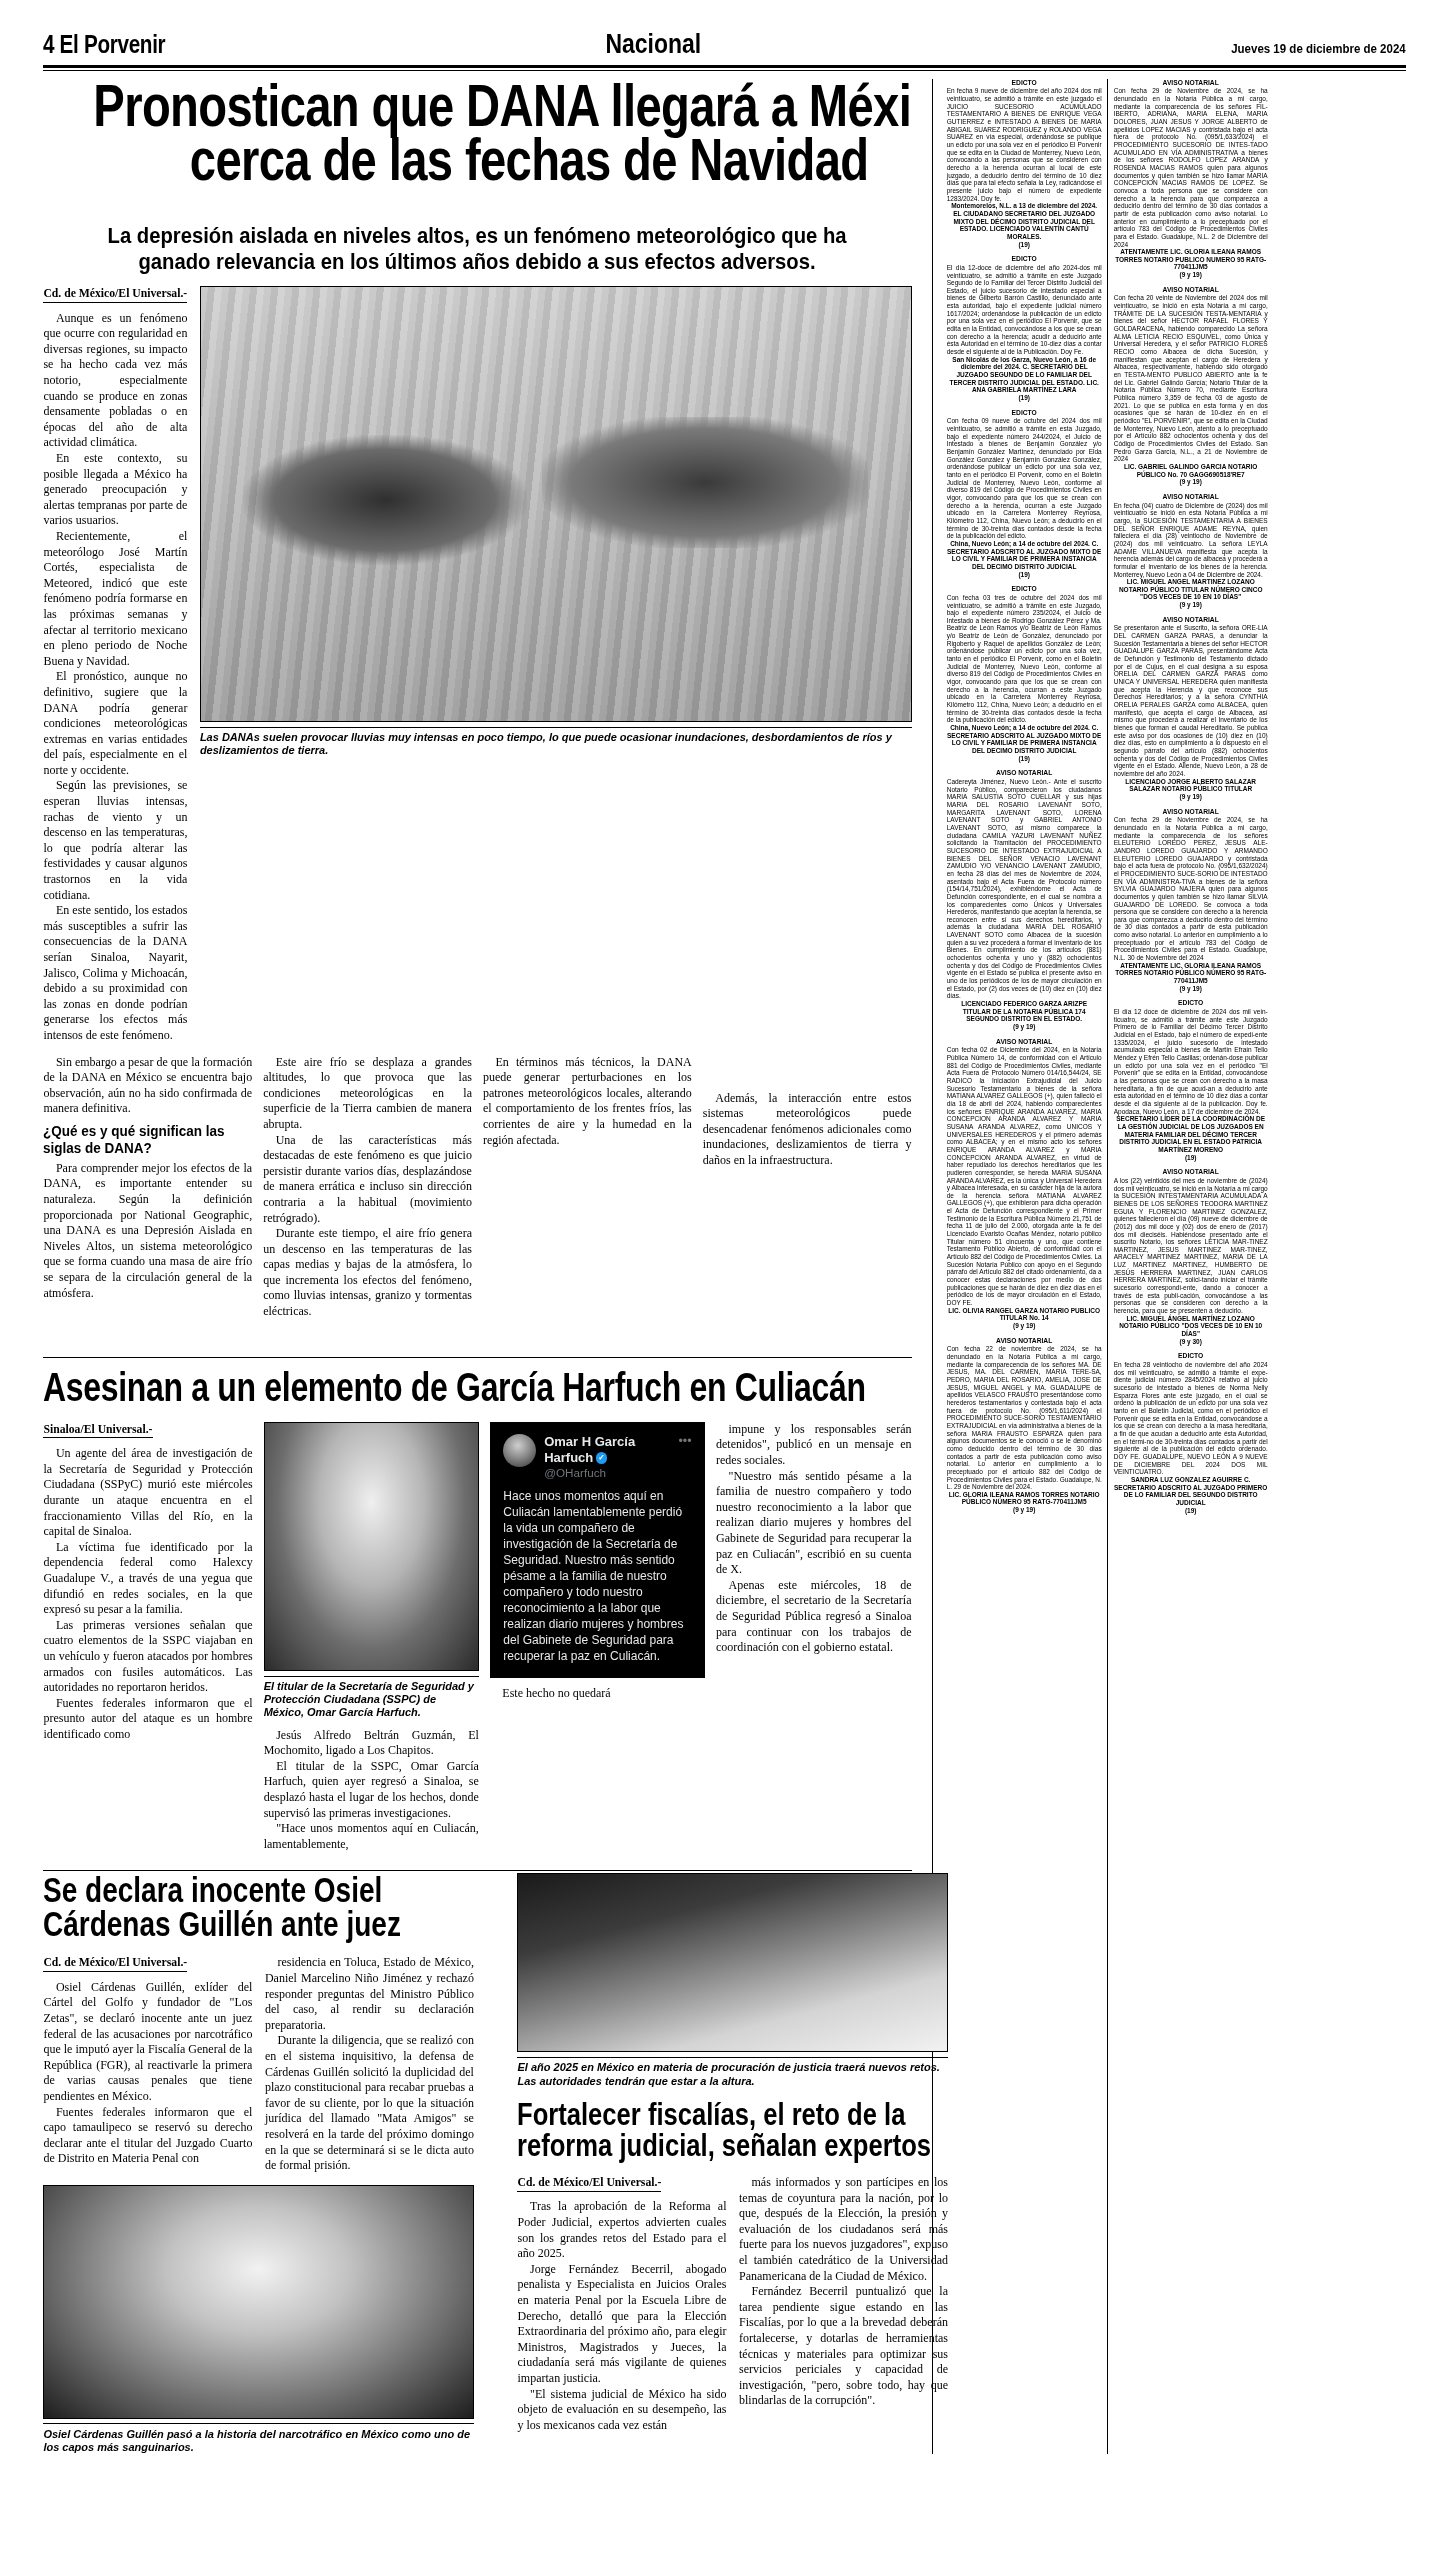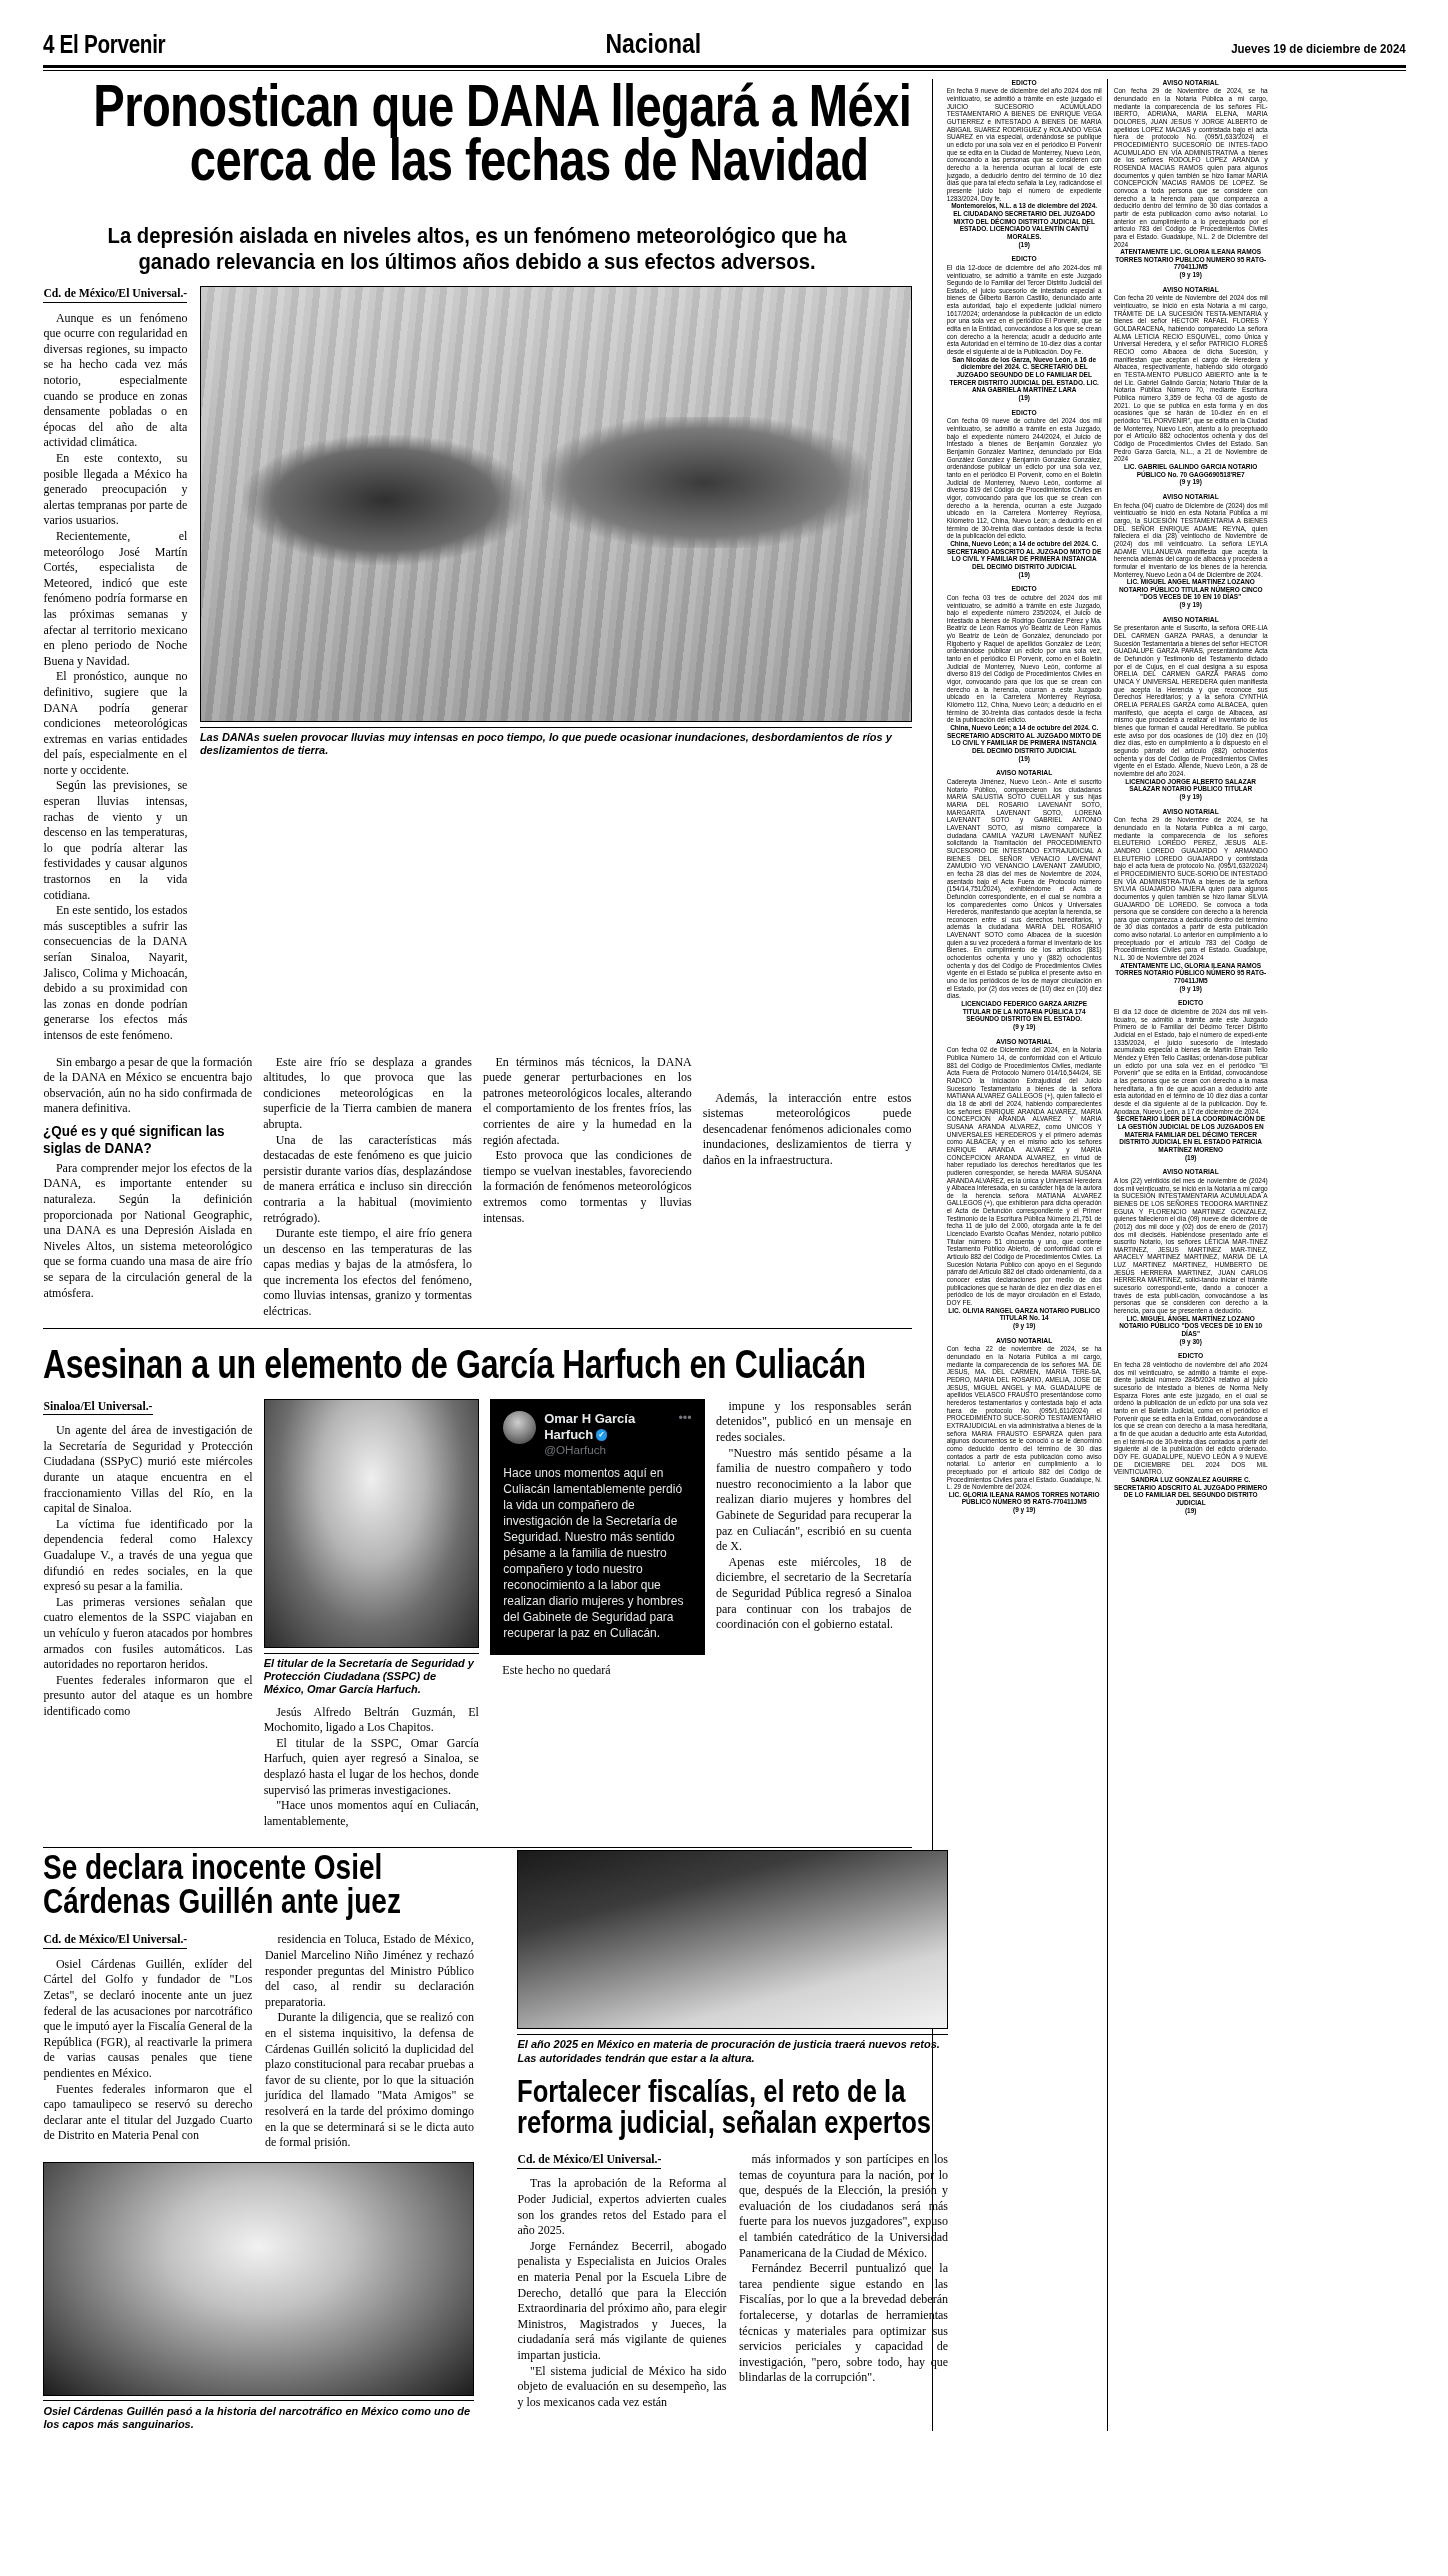--- a/index.html
+++ b/index.html
@@ -314,32 +314,31 @@
           <div style="width:209px;">
             <div class="cols">
               <p>Este aire frío se desplaza a grandes altitudes, lo que provoca que las condiciones meteorológicas en la superficie de la Tierra cambien de manera abrupta.</p>
               <p>Una de las características más destacadas de este fenómeno es que juicio persistir durante varios días, desplazándose de manera errática e incluso sin dirección contraria a la habitual (movimiento retrógrado).</p>
               <p>Durante este tiempo, el aire frío genera un descenso en las temperaturas de las capas medias y bajas de la atmósfera, lo que incrementa los efectos del fenómeno, como lluvias intensas, granizo y tormentas eléctricas.</p>
             </div>
           </div>
           <div style="width:209px;">
             <div class="cols">
               <p>En términos más técnicos, la DANA puede generar perturbaciones en los patrones meteorológicos locales, alterando el comportamiento de los frentes fríos, las corrientes de aire y la humedad en la región afectada.</p>
-              <p>Esto provoca que las condiciones de tiempo se vuelvan inestables, favoreciendo la formación de fenómenos meteorológicos extremos como tormentas y lluvias intensas.</p>
             </div>
           </div>
           <div style="width:209px;margin-top:36px;">
             <div class="cols">
               <p>Además, la interacción entre estos sistemas meteorológicos puede desencadenar fenómenos adicionales como inundaciones, deslizamientos de tierra y daños en la infraestructura.</p>
             </div>
           </div>
         </div>
       </div>
 
-      <div style="margin-top:8px;border-top:1.6px solid #000;padding-top:16px;">
+      <div style="margin-top:37px;border-top:1.6px solid #000;padding-top:10px;">
         <div style="height:48px;overflow:hidden;">
           <div class="hl-sec">Asesinan a un elemento de García Harfuch en Culiacán</div>
         </div>
 
         <div style="display:flex;gap:11px;margin-top:6.2px;">
           <div style="width:212px;">
             <div class="byline">Sinaloa/El Universal.-</div>
             <div class="cols">
               <p class="first">Un agente del área de investigación de la Secretaría de Seguridad y Protección Ciudadana (SSPyC) murió este miércoles durante un ataque encuentra en el fraccionamiento Villas del Río, en la capital de Sinaloa.</p>
               <p>La víctima fue identificado por la dependencia federal como Halexcy Guadalupe V., a través de una yegua que difundió en redes sociales, en la que expresó su pesar a la familia.</p>

